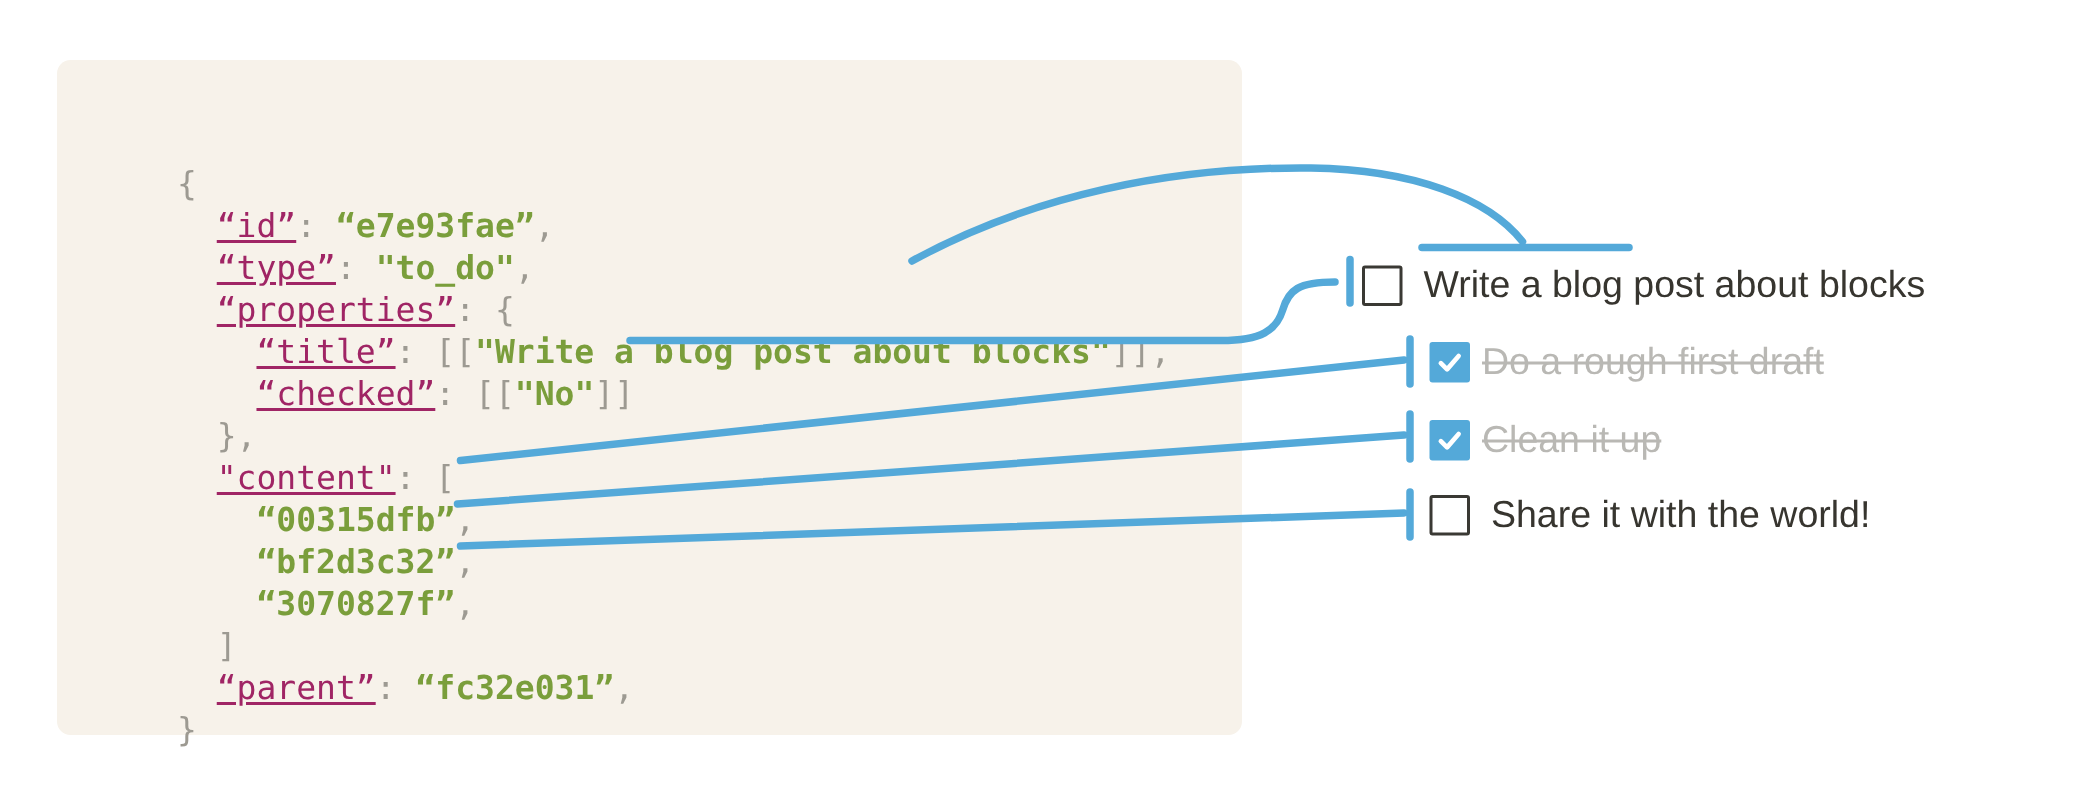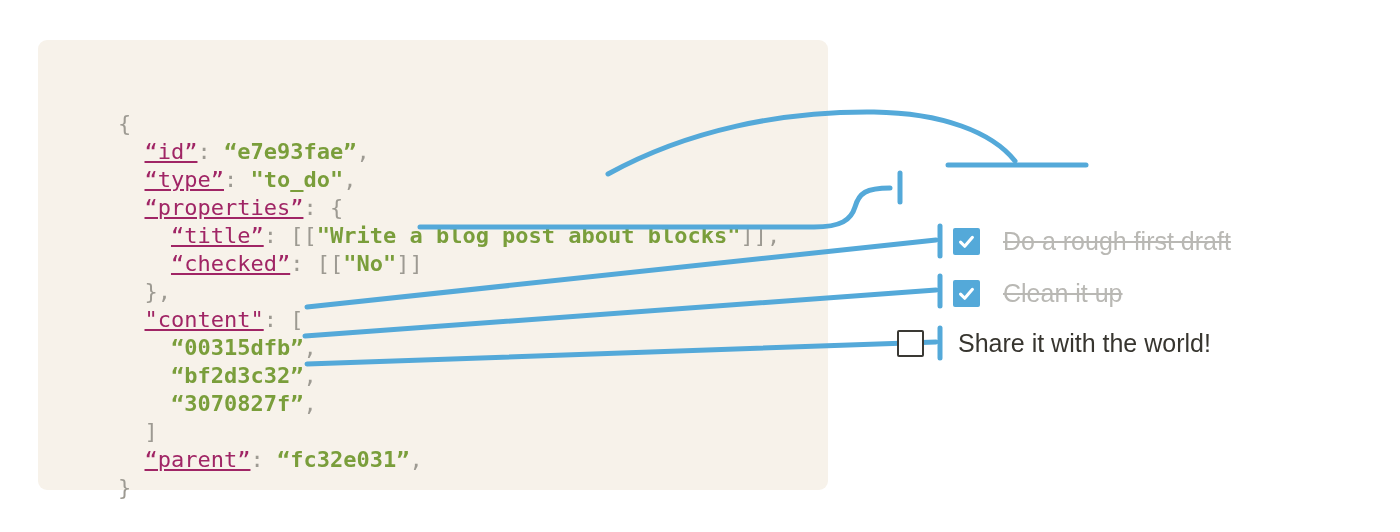--- a/index.html
+++ b/index.html
@@ -50,21 +50,21 @@
   }
   .todo-row.is-checked .box{
     border:none;background:var(--accent);
   }
   .todo-row .box svg{display:none;width:19px;height:19px;}
   .todo-row.is-checked .box svg{display:block;}
   .todo-row .label{
     margin-left:14px;font-size:25px;color:var(--todo-text);white-space:nowrap;
   }
   .todo-row.is-done .label{
-    margin-left:23px;color:var(--todo-done);
+    margin-left:8px;color:var(--todo-done);
     text-decoration:line-through;text-decoration-thickness:2px;
   }
 </style>
 </head>
 <body>
 
 <div class="canvas">
 
   <div class="code-block">
     <pre class="code"><div class="code-line"><span class="tok-punct">{</span></div><div class="code-line"><span class="tok-punct">  </span><span class="tok-key">“id”</span><span class="tok-punct">: </span><span class="tok-str">“e7e93fae”</span><span class="tok-punct">,</span></div><div class="code-line"><span class="tok-punct">  </span><span class="tok-key">“type”</span><span class="tok-punct">: </span><span class="tok-str">"to_do"</span><span class="tok-punct">,</span></div><div class="code-line"><span class="tok-punct">  </span><span class="tok-key">“properties”</span><span class="tok-punct">: {</span></div><div class="code-line"><span class="tok-punct">    </span><span class="tok-key">“title”</span><span class="tok-punct">: [[</span><span class="tok-str">"Write a blog post about blocks"</span><span class="tok-punct">]],</span></div><div class="code-line"><span class="tok-punct">    </span><span class="tok-key">“checked”</span><span class="tok-punct">: [[</span><span class="tok-str">"No"</span><span class="tok-punct">]]</span></div><div class="code-line"><span class="tok-punct">  },</span></div><div class="code-line"><span class="tok-punct">  </span><span class="tok-key">"content"</span><span class="tok-punct">: [</span></div><div class="code-line"><span class="tok-punct">    </span><span class="tok-str">“00315dfb”</span><span class="tok-punct">,</span></div><div class="code-line"><span class="tok-punct">    </span><span class="tok-str">“bf2d3c32”</span><span class="tok-punct">,</span></div><div class="code-line"><span class="tok-punct">    </span><span class="tok-str">“3070827f”</span><span class="tok-punct">,</span></div><div class="code-line"><span class="tok-punct">  ]</span></div><div class="code-line"><span class="tok-punct">  </span><span class="tok-key">“parent”</span><span class="tok-punct">: </span><span class="tok-str">“fc32e031”</span><span class="tok-punct">,</span></div><div class="code-line"><span class="tok-punct">}</span></div></pre>
@@ -81,39 +81,45 @@
     <line x1="307" y1="307" x2="936" y2="240"></line>
     <line x1="940" y1="226" x2="940" y2="256"></line>
 
     <line x1="305" y1="336" x2="936" y2="290"></line>
     <line x1="940" y1="276" x2="940" y2="306"></line>
 
     <line x1="307" y1="364" x2="936" y2="342"></line>
     <line x1="940" y1="328" x2="940" y2="358"></line>
   </svg>
 
+  <div class="todo-row" style="left:908px;top:177px;">
+    <span class="box">
+      
+    </span>
+    <span class="label">Write a blog post about blocks</span>
+  </div>
 
   <div class="todo-row is-checked is-done" style="left:953px;top:228px;">
     <span class="box">
       <svg viewBox="0 0 16 16">
         <polyline points="3,8.5 6.5,12 13,4.5" fill="none" stroke="#ffffff" stroke-width="2.6" stroke-linecap="round" stroke-linejoin="round"></polyline>
       </svg>
     </span>
     <span class="label">Do a rough first draft</span>
   </div>
 
   <div class="todo-row is-checked is-done" style="left:953px;top:280px;">
     <span class="box">
       <svg viewBox="0 0 16 16">
         <polyline points="3,8.5 6.5,12 13,4.5" fill="none" stroke="#ffffff" stroke-width="2.6" stroke-linecap="round" stroke-linejoin="round"></polyline>
       </svg>
     </span>
     <span class="label">Clean it up</span>
   </div>
 
-  <div class="todo-row" style="left:897px;top:330px;gap:20px;">
+  <div class="todo-row" style="left:953px;top:330px;">
     <span class="box">
       
     </span>
     <span class="label">Share it with the world!</span>
   </div>
 
 </div>
 
 </body></html>

